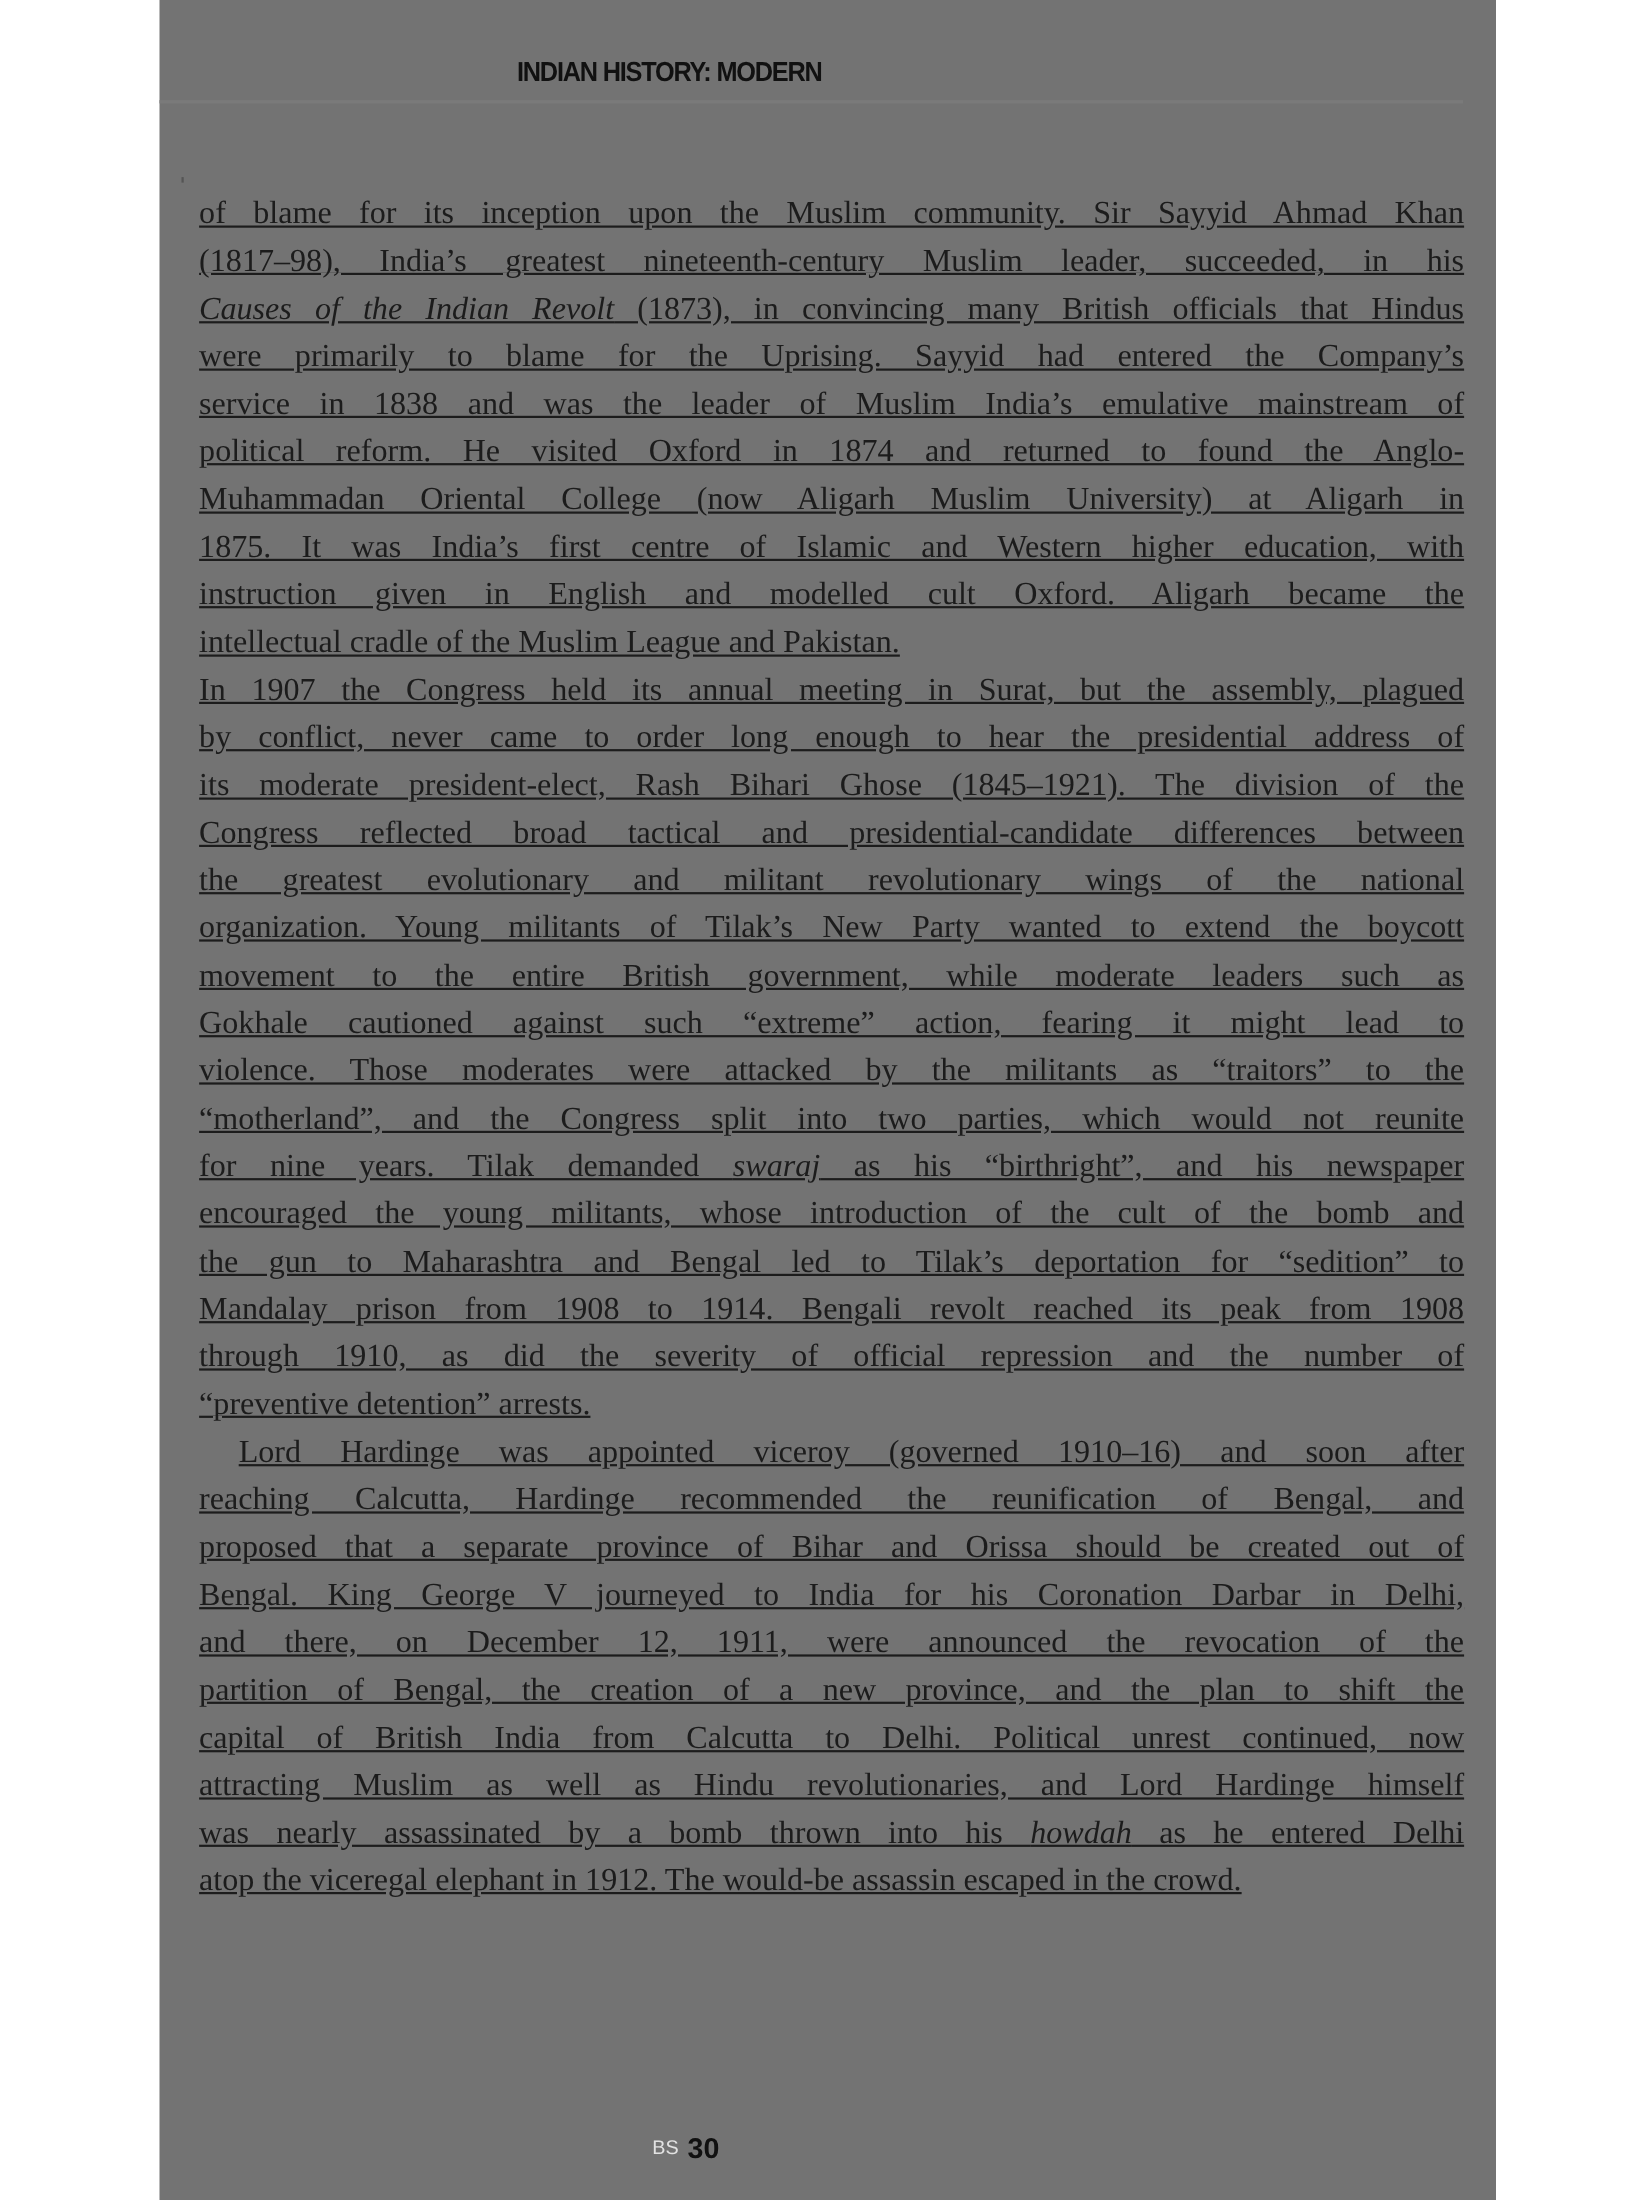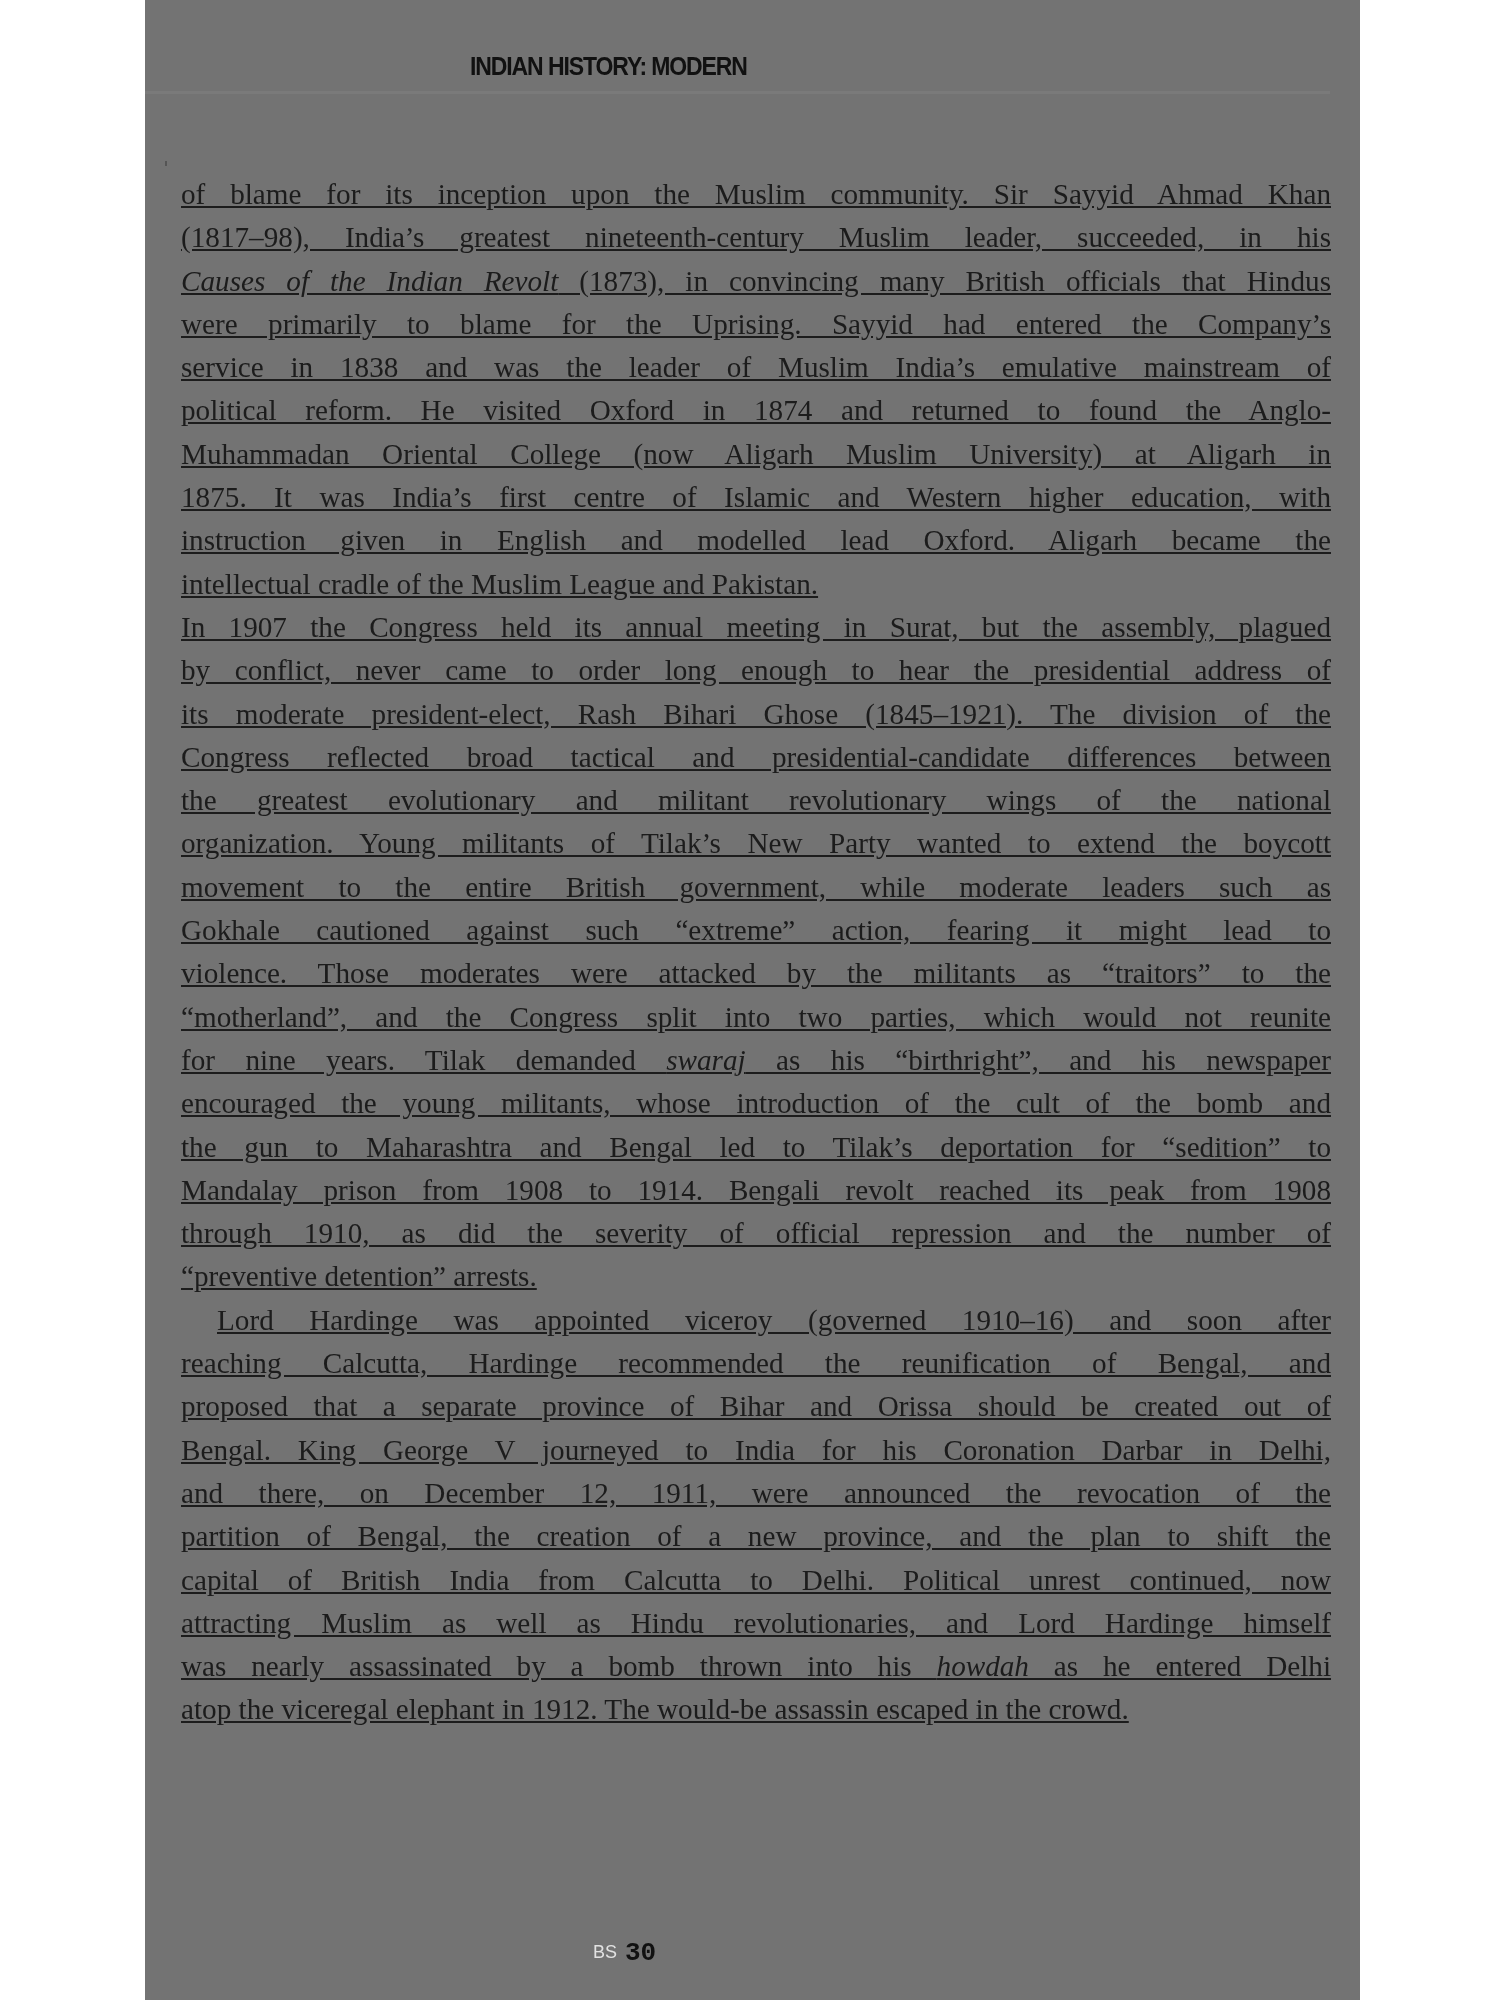--- a/index.html
+++ b/index.html
@@ -87,21 +87,21 @@
     line-height: 40px;
     color: #111;
     margin: 20px 0 2px 0;
     letter-spacing: -0.3px;
   }
   em { font-style: italic; }
   .page-number {
     position: absolute;
     left: 480px;
     top: 1938px;
-    font-family: Liberation Mono, monospace;
+    font-family: Liberation Sans, sans-serif;
     font-weight: bold;
     font-size: 26px;
     color: #111;
   }
   .ghost-mark {
     position: absolute;
     left: 448px;
     top: 1942px;
     font-family: "Liberation Sans", sans-serif;
     font-size: 18px;
@@ -132,21 +132,21 @@
 
     <div class="para">
         <span class="line">of blame for its inception upon the Muslim community. Sir Sayyid Ahmad Khan</span>
         <span class="line">(1817–98), India’s greatest nineteenth-century Muslim leader, succeeded, in his</span>
         <span class="line"><em>Causes of the Indian Revolt</em> (1873), in convincing many British officials that Hindus</span>
         <span class="line">were primarily to blame for the Uprising. Sayyid had entered the Company’s</span>
         <span class="line">service in 1838 and was the leader of Muslim India’s emulative mainstream of</span>
         <span class="line">political reform. He visited Oxford in 1874 and returned to found the Anglo-</span>
         <span class="line">Muhammadan Oriental College (now Aligarh Muslim University) at Aligarh in</span>
         <span class="line">1875. It was India’s first centre of Islamic and Western higher education, with</span>
-        <span class="line">instruction given in English and modelled lead Oxford. Aligarh became the</span>
+        <span class="line">instruction given in English and modelled cult Oxford. Aligarh became the</span>
         <span class="line last">intellectual cradle of the Muslim League and Pakistan.</span>
       </div>
 
 
     <div class="para">
         <span class="line">In 1907 the Congress held its annual meeting in Surat, but the assembly, plagued</span>
         <span class="line">by conflict, never came to order long enough to hear the presidential address of</span>
         <span class="line">its moderate president-elect, Rash Bihari Ghose (1845–1921). The division of the</span>
         <span class="line">Congress reflected broad tactical and presidential-candidate differences between</span>
         <span class="line">the greatest evolutionary and militant revolutionary wings of the national</span>

